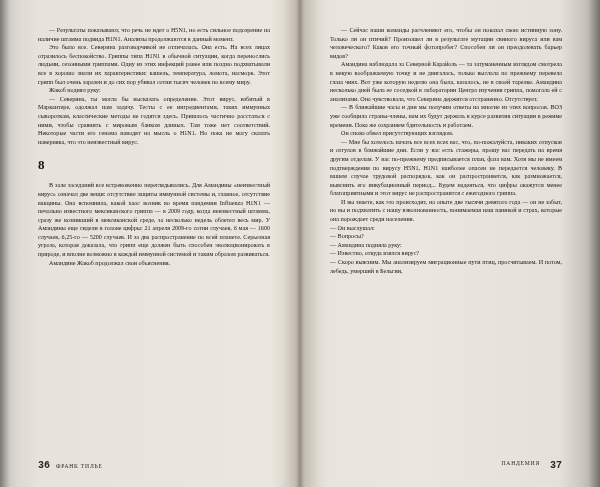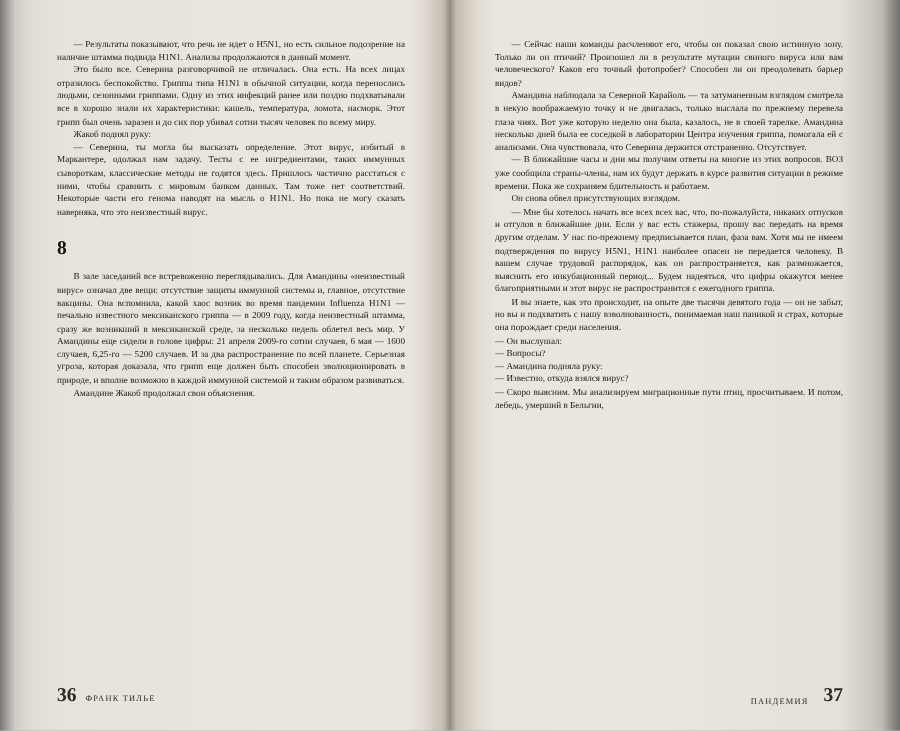--- a/index.html
+++ b/index.html
@@ -91,33 +91,34 @@
   .footer {
     position: absolute;
     bottom: 16px;
     font-size: 5.6px;
     letter-spacing: 0.8px;
     color: #2a2926;
     text-transform: uppercase;
   }
   .footer .pagenum {
     font-weight: bold;
-    font-size: 13px;
+    font-size: 10px;
     letter-spacing: 0;
+    font-family: Liberation Mono, monospace;
   }
   .footer.left-foot {
     left: 38px;
     display: flex;
     align-items: baseline;
     gap: 6px;
   }
   .footer.right-foot {
     right: 38px;
     display: flex;
-    align-items: flex-end;
+    align-items: flex-start;
     gap: 10px;
   }
 </style>
 </head>
 <body>
 
 <div class="book">
 
   <div class="page left">
     <div class="col">

